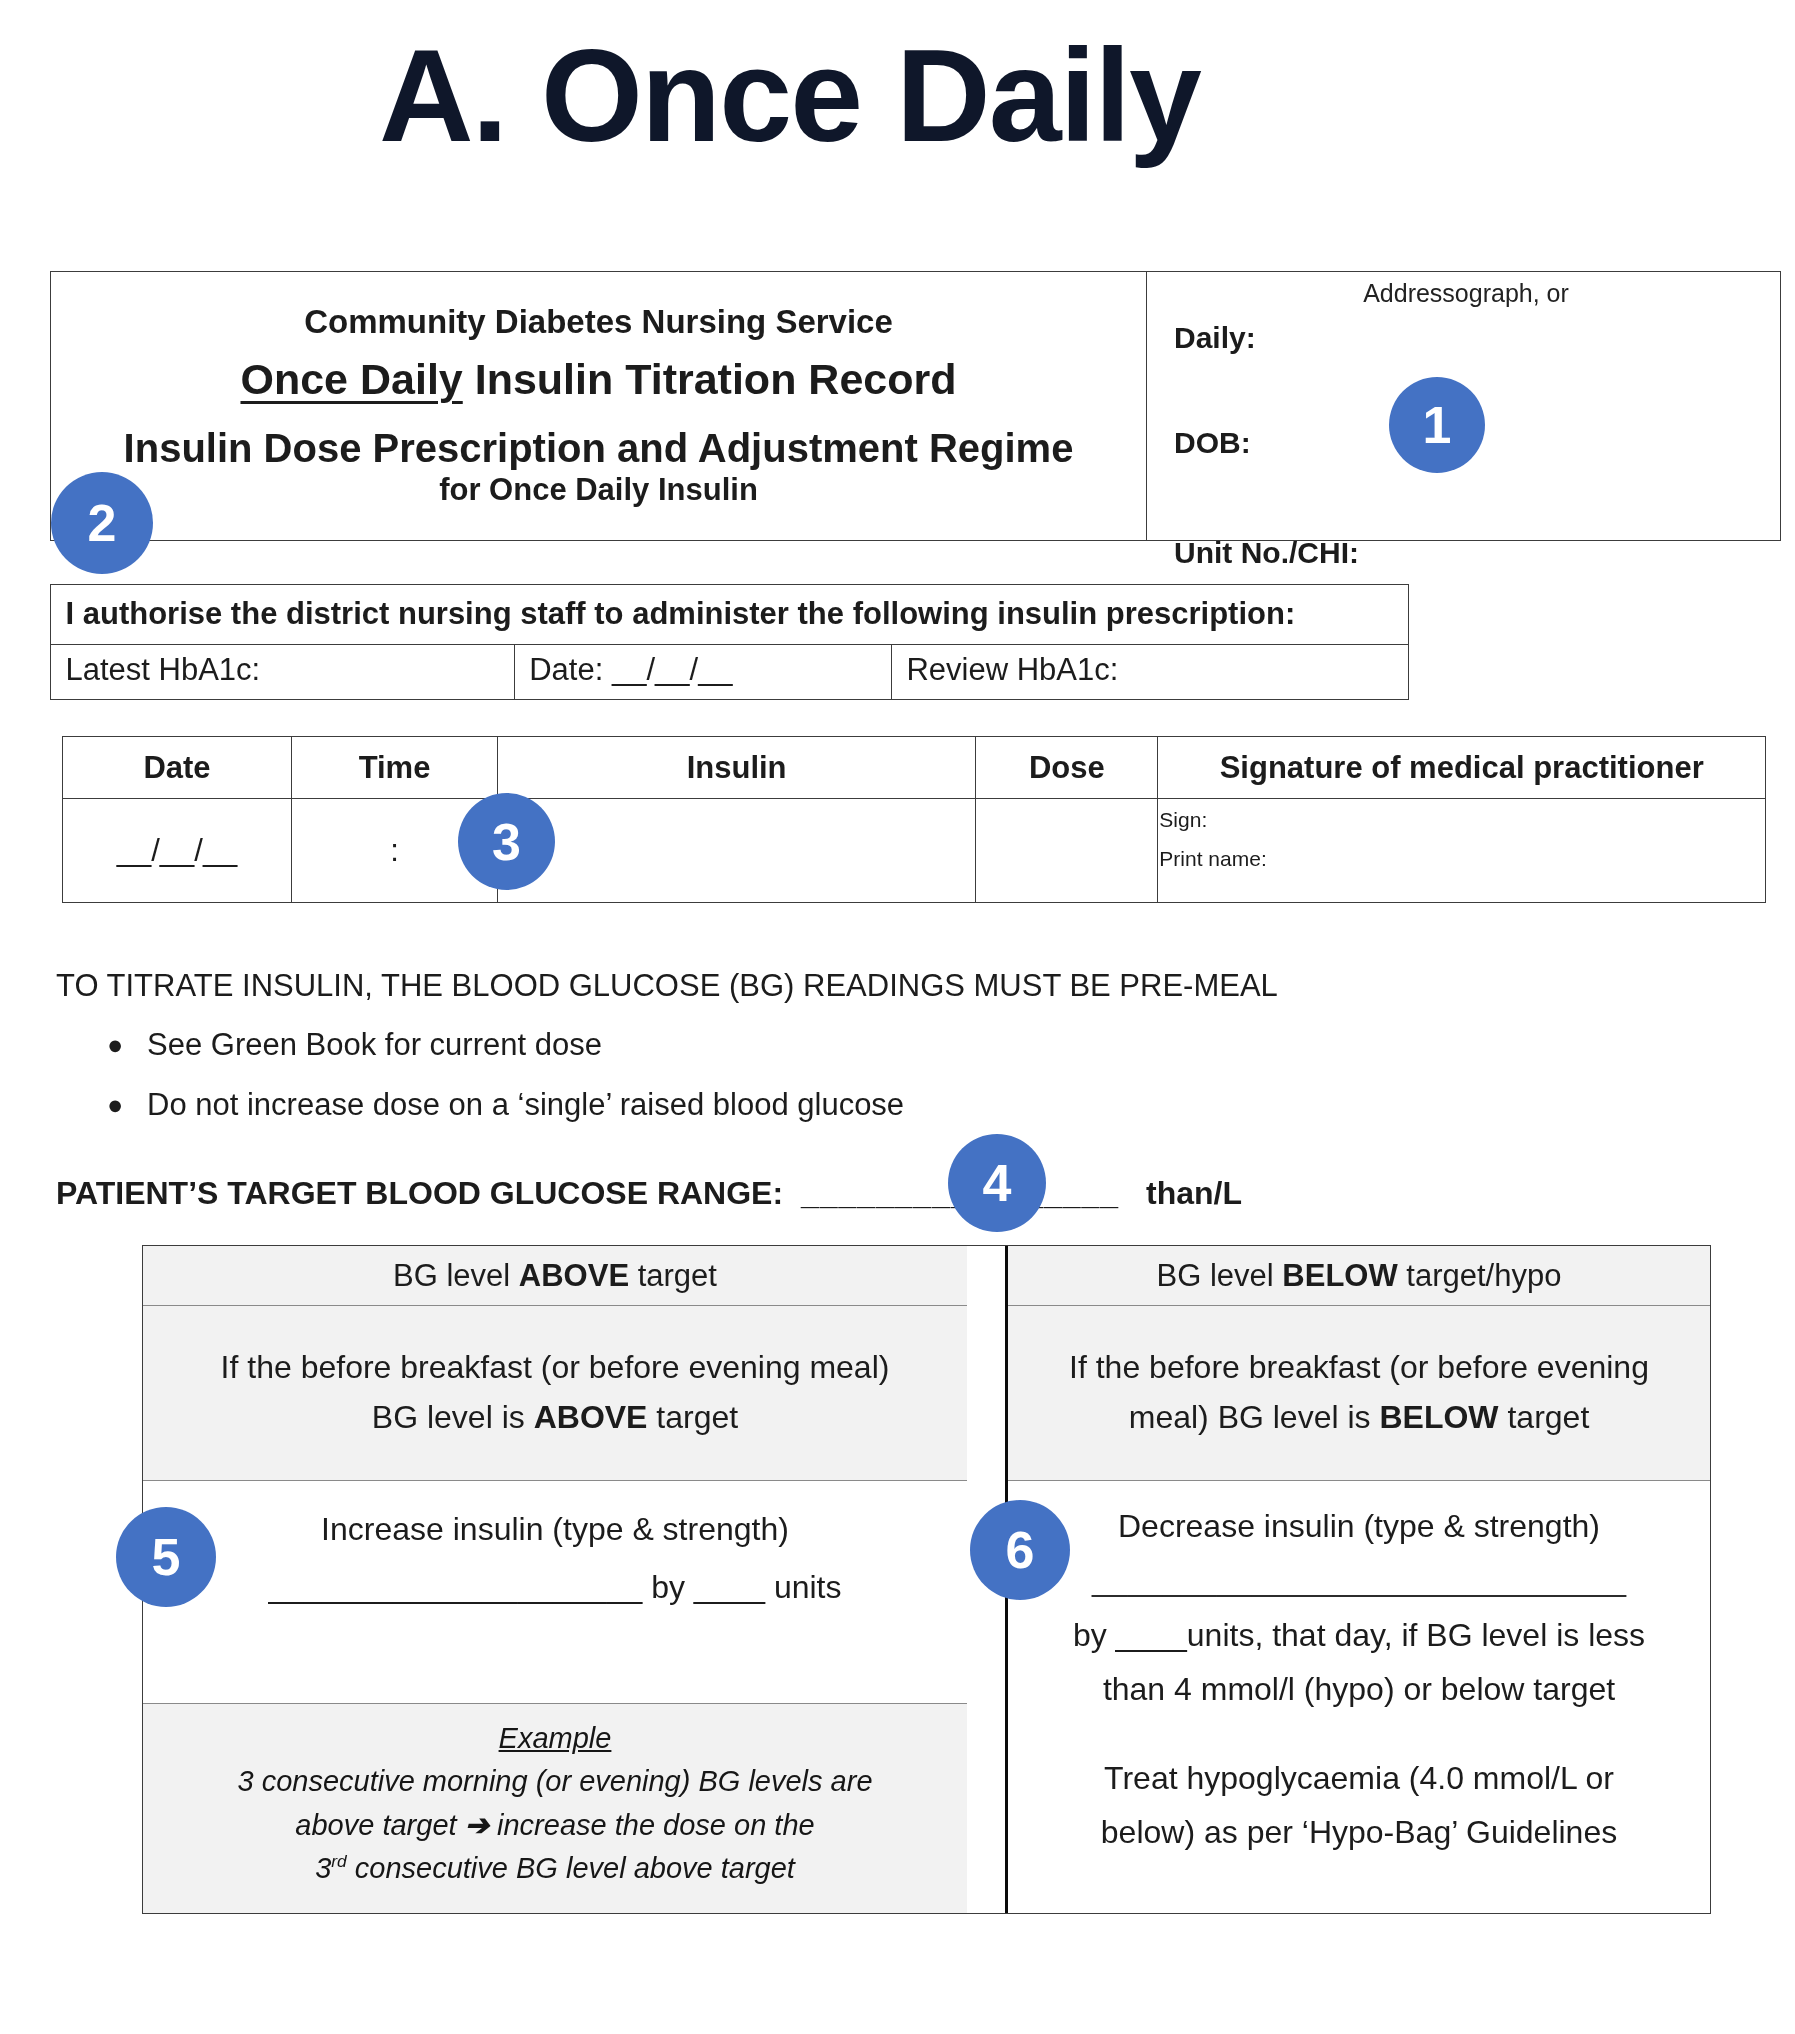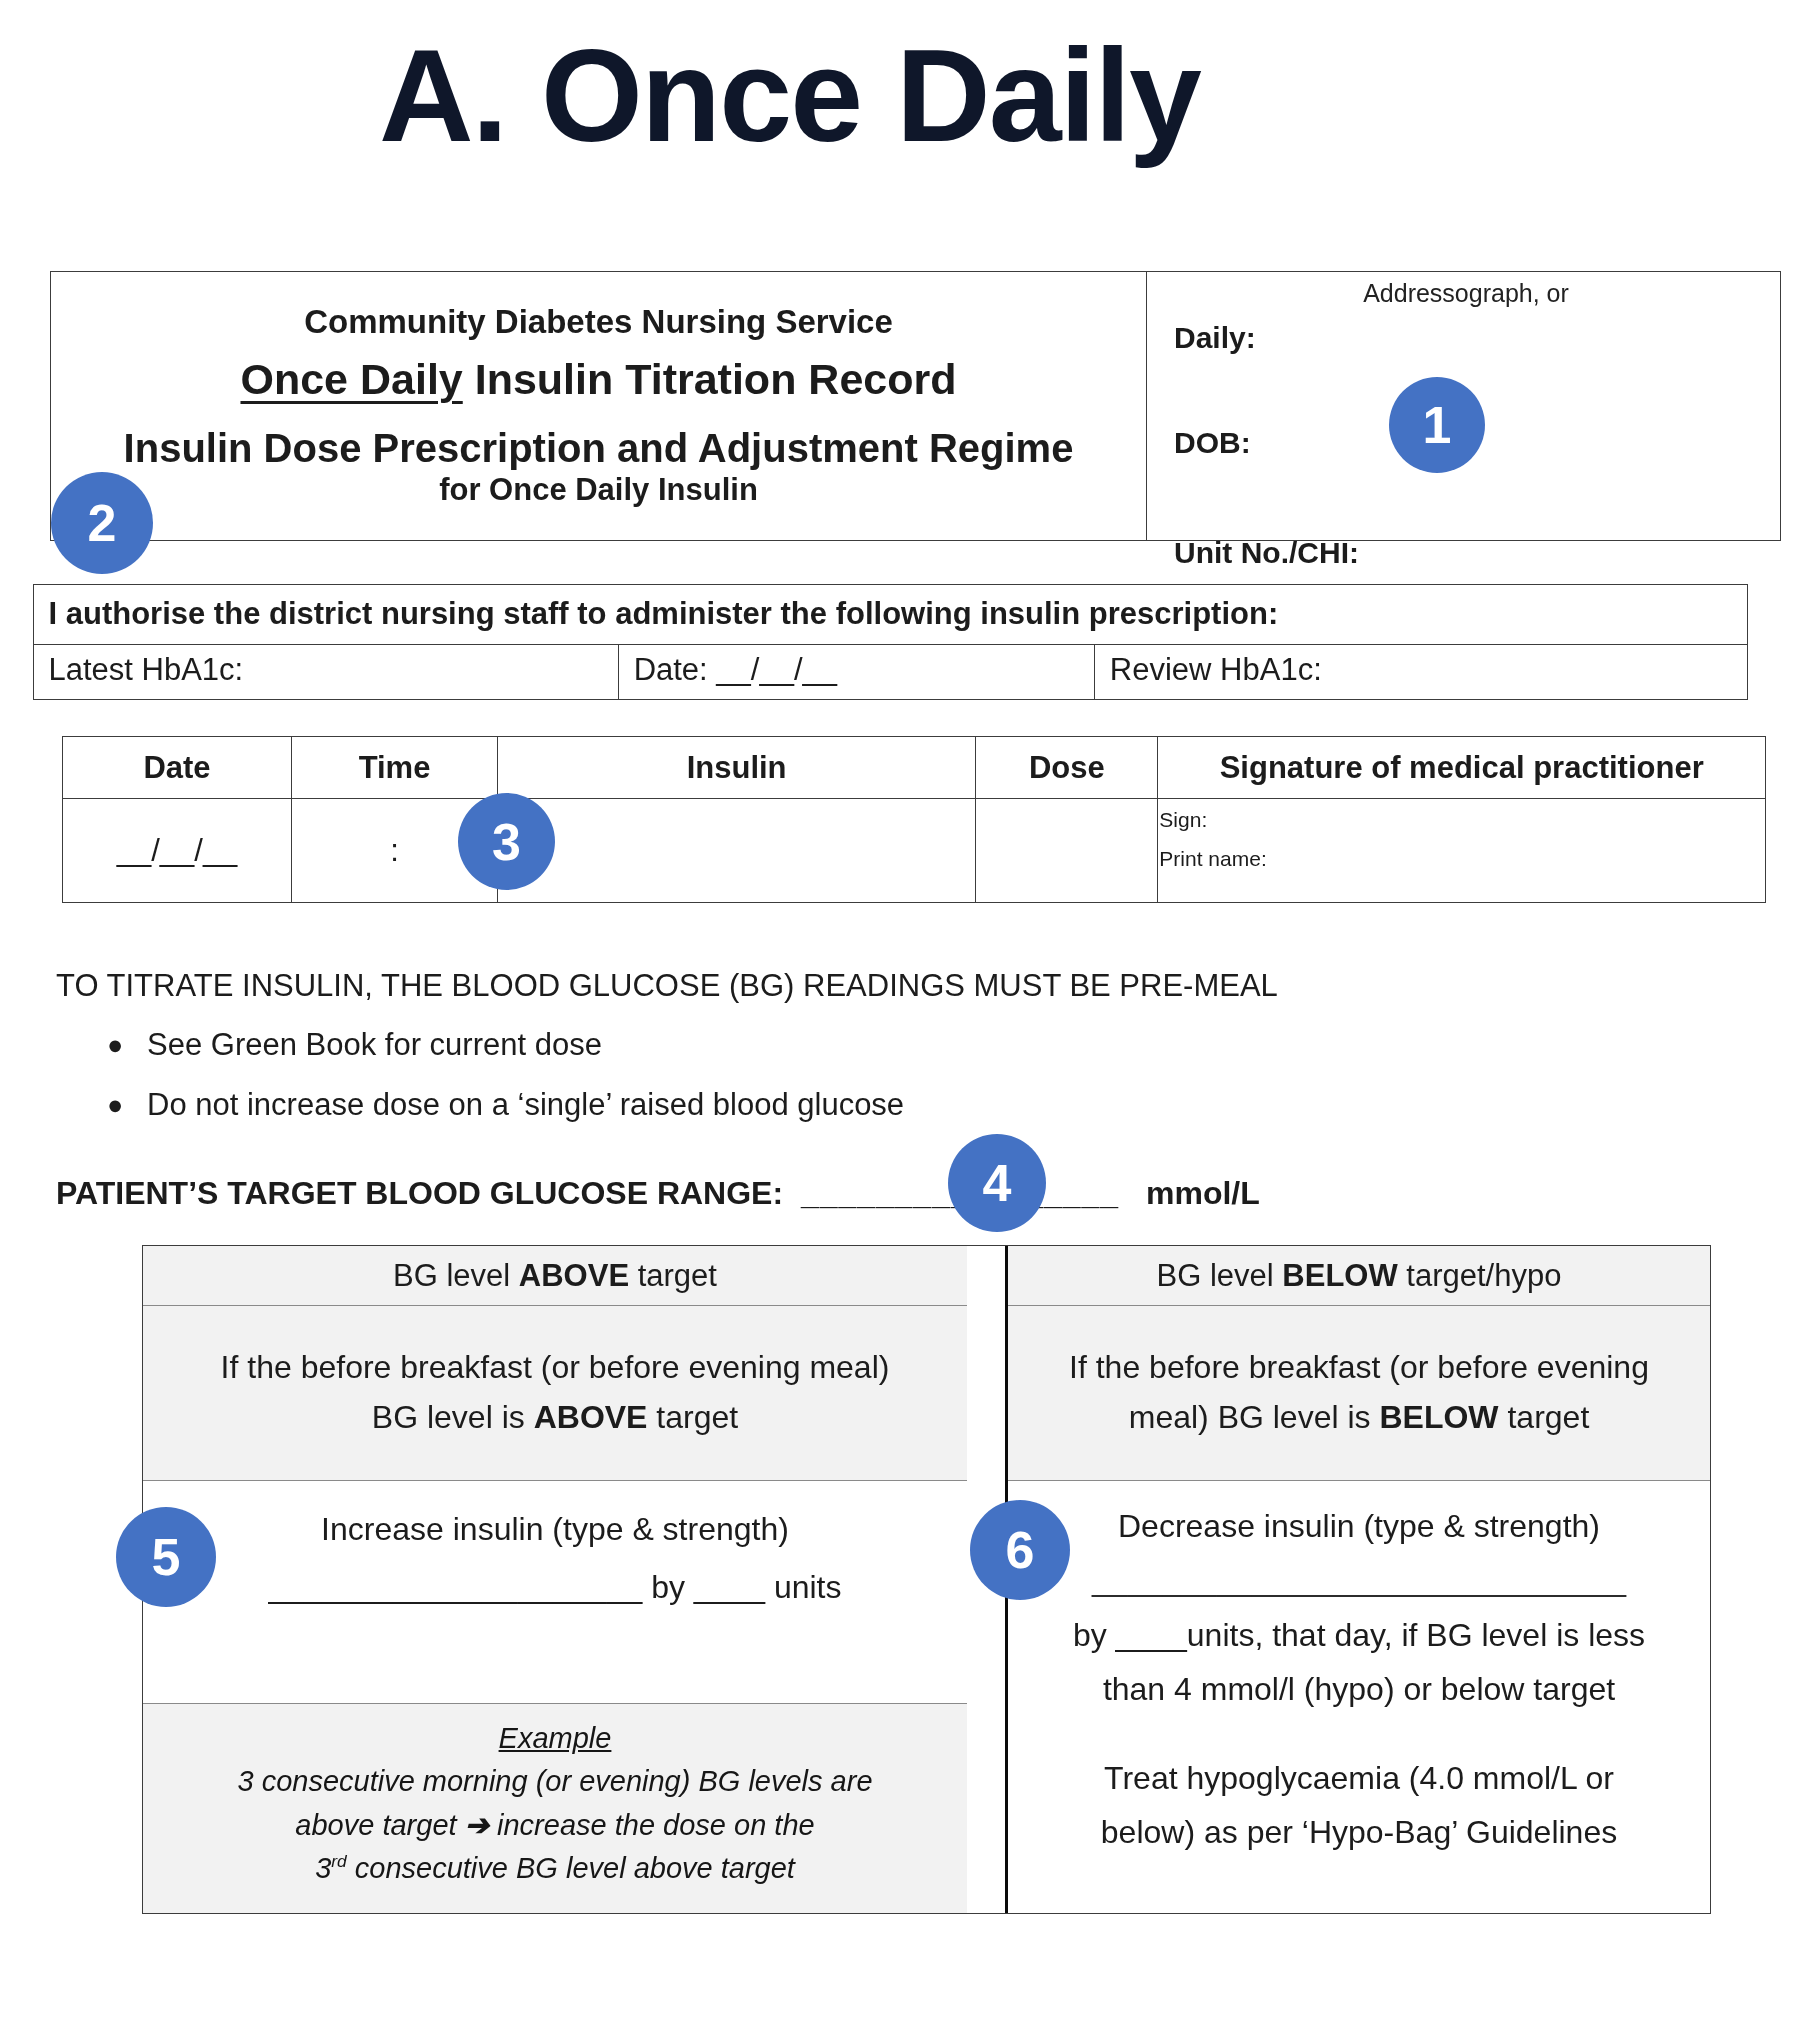--- a/index.html
+++ b/index.html
@@ -25,21 +25,21 @@
   .hb-l3 { font-size:40px; font-weight:700; line-height:42px; margin-top:20px; }
   .hb-l4 { font-size:31px; font-weight:700; line-height:42px; }
   .hb-right { flex:1; border-left:1.8px solid #3c3c3c; padding:7.2px 22px 9px 27px; }
   .hb-addr { text-align:center; font-size:25px; color:#222; }
   .hb-field { font-size:30px; font-weight:600; }
   .hb-name { margin-top:12.7px; }
   .hb-dob  { margin-top:71px; }
   .hb-unit { margin-top:76px; }
 
   
-  .auth-box { margin:43px 0 0 33px; width:1715px; border:1.8px solid #3c3c3c; }
+  .auth-box { margin:43px 0 0 50px; width:1359px; border:1.8px solid #3c3c3c; }
   .auth-statement { height:60px; padding:11px 14.5px; font-size:31px; font-weight:700; border-bottom:1.8px solid #3c3c3c; }
   .auth-row { display:flex; height:54px; }
   .auth-cell { padding:7.2px 14.5px; font-size:31px; }
   .auth-c1 { width:34.1%; }
   .auth-c2 { width:27.8%; border-left:1.8px solid #3c3c3c; }
   .auth-c3 { flex:1; border-left:1.8px solid #3c3c3c; }
 
   
   .rx-table { margin:36px 0 0 62px; width:1704px; border:1.8px solid #3c3c3c; }
   .rx-row { display:flex; }
@@ -147,21 +147,21 @@
   <div class="bullet-row">
     <span class="bullet-dot">●</span>
     <span>See Green Book for current dose</span>
   </div>
   <div class="bullet-row">
     <span class="bullet-dot">●</span>
     <span>Do not increase dose on a ‘single’ raised blood glucose</span>
   </div>
 
   <div class="target-line">
-    <span>PATIENT’S TARGET BLOOD GLUCOSE RANGE:</span><span class="target-blank">_________________</span><span class="target-unit">mmol/L</span>
+    <span>PATIENT’S TARGET BLOOD GLUCOSE RANGE:</span><span class="target-blank">_________________</span><span class="target-unit">than/L</span>
   </div>
 
   <div class="bg-table">
     <div class="bg-left">
       <div class="bg-h">
         <span><span>BG level </span><b>ABOVE</b><span> target</span></span>
       </div>
       <div class="bg-if">
         <span><span>If the before breakfast (or before evening meal) BG level is </span><b>ABOVE</b><span> target</span></span>
       </div>

